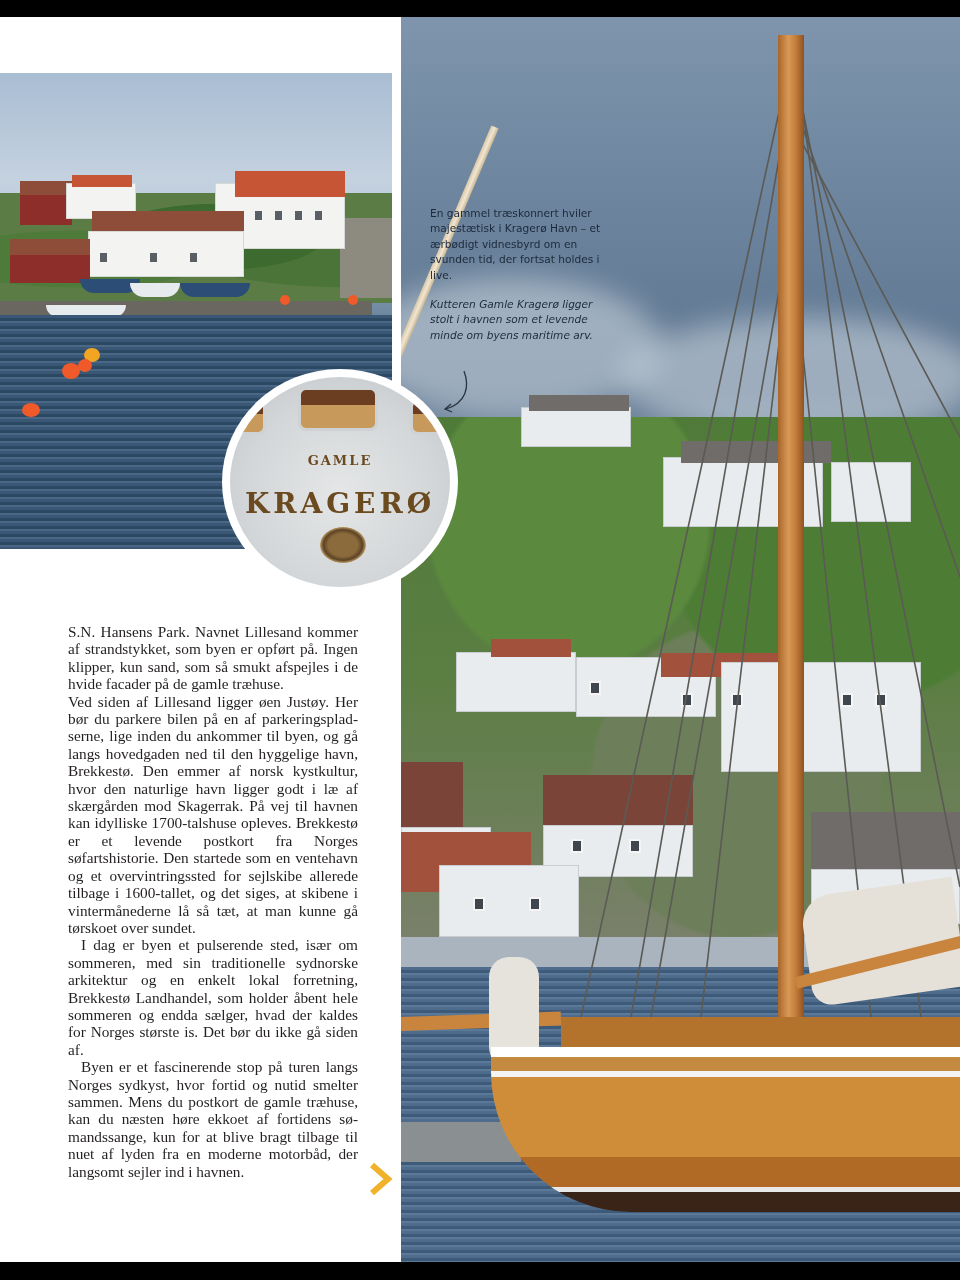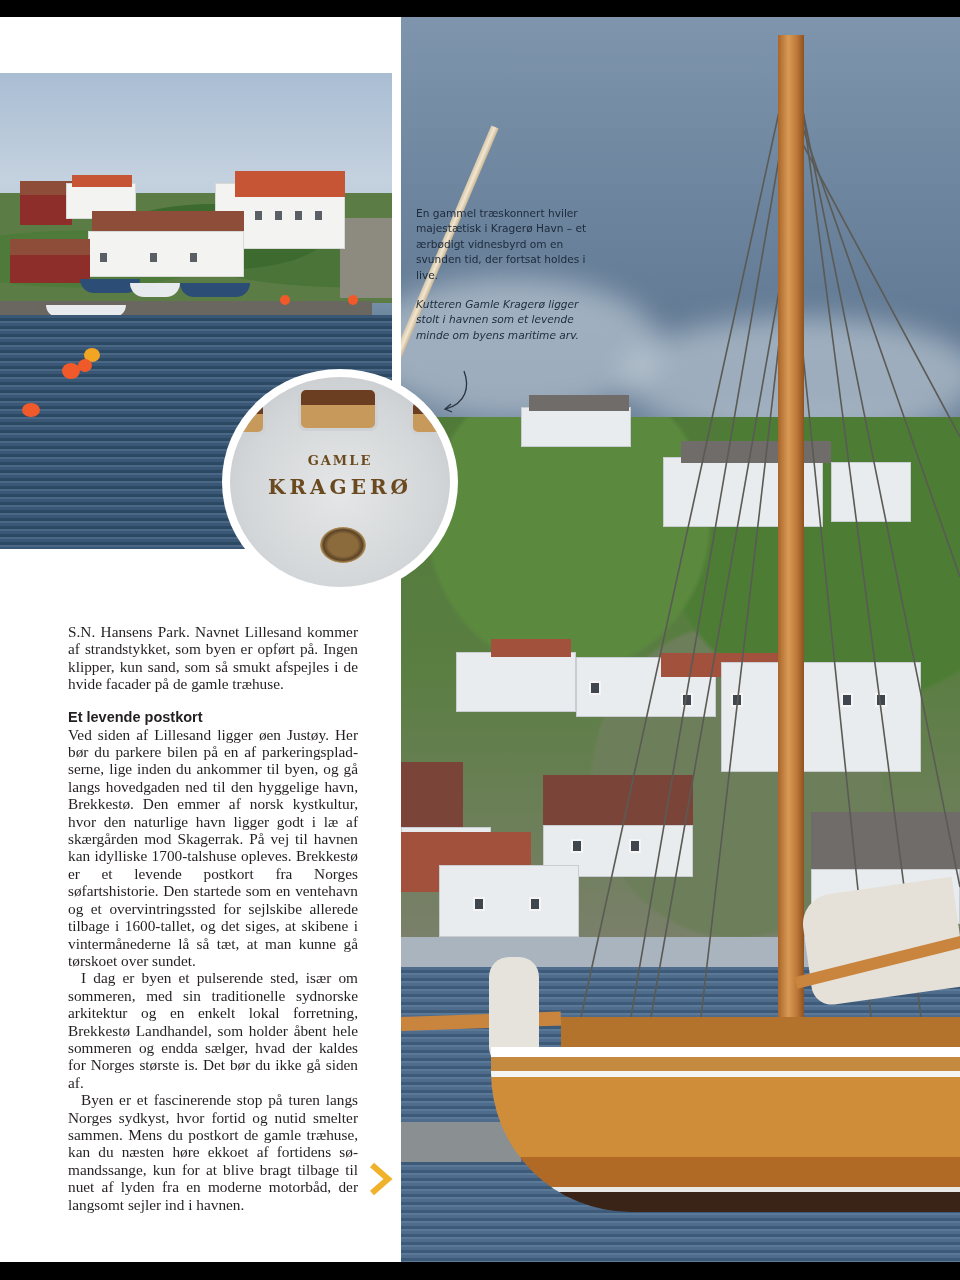--- a/index.html
+++ b/index.html
@@ -43,22 +43,22 @@
     .circle-inner {
       width: 100%; height: 100%; border-radius: 50%; overflow: hidden; position: relative;
       background: radial-gradient(circle at 50% 55%, #e4e6e7 0%, #d3d6d8 60%, #bfc3c6 100%);
     }
     .circle-inner .window { position: absolute; top: 10px; left: 68px; width: 80px; height: 44px; border: 3px solid #cfd2d4; border-radius: 8px;
       background: linear-gradient(180deg, #6b3e22 0 40%, #c79a5c 40% 100%); }
     .circle-inner .window.l { left: -10px; width: 46px; top: 22px; height: 36px; }
     .circle-inner .window.r { left: 180px; width: 46px; top: 22px; height: 36px; }
     .ship-name-small { position: absolute; top: 76px; left: 0; width: 100%; text-align: center;
       font-family: "DejaVu Serif", serif; font-weight: bold; font-size: 13px; letter-spacing: 2px; color: #6b4a1f; }
-    .ship-name-large { position: absolute; top: 98px; left: 0; width: 100%; text-align: center;
-      font-family: "DejaVu Serif", serif; font-weight: bold; font-size: 20px; letter-spacing: 4px; color: #6b4a1f; }
+    .ship-name-large { position: absolute; top: 110px; left: 0; width: 100%; text-align: center;
+      font-family: "DejaVu Serif", serif; font-weight: bold; font-size: 28px; letter-spacing: 4px; color: #6b4a1f; }
     .plaque { position: absolute; top: 150px; left: 90px; width: 46px; height: 36px; border-radius: 50%;
       background: radial-gradient(ellipse, #8b6a3c 0 45%, #5c4325 60%, #b89762 70%, #d9d9d9 72%); }
 
     
     .article { position: absolute; left: 68px; top: 606px; width: 290px; color: #231f20;
       font-family: "Liberation Serif", serif; font-size: 15.3px; line-height: 17.4px; }
     .article p { text-align: justify; hyphens: manual; }
     .article p.indent { text-indent: 13px; }
     .article h2 { font-family: "Liberation Sans", sans-serif; font-weight: bold; font-size: 14.5px;
       line-height: 17px; margin-top: 16px; color: #231f20; }
@@ -91,21 +91,21 @@
     .spar { position: absolute; left: 90px; top: 110px; width: 8px; height: 960px; background: linear-gradient(90deg,#d8c7a8,#f1e6d2,#c9b591); transform: rotate(23deg); transform-origin: top; }
     .sail-furled { position: absolute; left: 405px; top: 870px; width: 154px; height: 110px; background: #e5e1d8; border-radius: 30px 0 0 20px; transform: rotate(-8deg); }
     .sail-bundle { position: absolute; left: 88px; top: 940px; width: 50px; height: 110px; background: #e6e3dc; border-radius: 20px; }
     .hull { position: absolute; left: 90px; top: 1030px; width: 469px; height: 165px;
       background: linear-gradient(180deg, #ffffff 0 10px, #c48a3f 10px 24px, #f4f4f2 24px 30px, #d08d39 30px 110px, #b06a25 110px 140px, #e8e8e6 140px 145px, #3a2418 145px 165px);
       border-radius: 0 0 0 140px; }
     .deck { position: absolute; left: 160px; top: 1000px; width: 399px; height: 40px; background: #b4732d; }
     .rig-lines { position: absolute; left: 0; top: 0; width: 559px; height: 1245px; pointer-events: none; }
 
     
-    .caption { position: absolute; left: 416px; top: 189px; width: 180px; z-index: 4;
+    .caption { position: absolute; left: 430px; top: 189px; width: 180px; z-index: 4;
       font-family: "DejaVu Sans", sans-serif; font-size: 10.6px; line-height: 15.4px; color: #1c2a3a; }
     .caption p + p { margin-top: 14px; font-style: italic; }
     .caption-arrow { position: absolute; left: 440px; top: 352px; width: 36px; height: 48px; z-index: 4; }
   </style>
 </head>
 <body>
 
 <div class="topbar"></div>
 
 <div class="page">
@@ -221,21 +221,20 @@
       <div class="window"></div>
       <div class="window r"></div>
       <div class="ship-name-small">GAMLE</div>
       <div class="ship-name-large">KRAGERØ</div>
       <div class="plaque"></div>
     </div>
   </div>
 
   <div class="article">
     <p>S.N. Hansens Park. Navnet Lillesand kommer af strandstykket, som byen er opført på. Ingen klipper, kun sand, som så smukt afspejles i de hvide facader på de gamle træhuse.</p>
-    <h2>Et levende postkort</h2>
     <p>Ved siden af Lillesand ligger øen Justøy. Her bør du parkere bilen på en af parkeringsplad­serne, lige inden du ankommer til byen, og gå langs hovedgaden ned til den hyggelige havn, Brekkestø. Den emmer af norsk kystkultur, hvor den naturlige havn ligger godt i læ af skærgår­den mod Skagerrak. På vej til havnen kan idyl­liske 1700-talshuse opleves. Brekkestø er et le­vende postkort fra Norges søfartshistorie. Den startede som en ventehavn og et overvintrings­sted for sejlskibe allerede tilbage i 1600-tallet, og det siges, at skibene i vintermånederne lå så tæt, at man kunne gå tørskoet over sundet.</p>
     <p class="indent">I dag er byen et pulserende sted, især om som­meren, med sin traditionelle sydnorske arkitek­tur og en enkelt lokal forretning, Brekkestø Landhandel, som holder åbent hele sommeren og endda sælger, hvad der kaldes for Norges største is. Det bør du ikke gå siden af.</p>
     <p class="indent">Byen er et fascinerende stop på turen langs Norges sydkyst, hvor fortid og nutid smelter sammen. Mens du postkort de gamle træhuse, kan du næsten høre ekkoet af fortidens sø­mandssange, kun for at blive bragt tilbage til nuet af lyden fra en moderne motorbåd, der langsomt sejler ind i havnen.</p>
   </div>
 
   <svg class="next-arrow" viewBox="0 0 26 34">
     <path d="M4 3 L 20 17 L 4 31" stroke="#f0b22a" stroke-width="6" fill="none" stroke-linejoin="miter"></path>
   </svg>
 </div>
 

